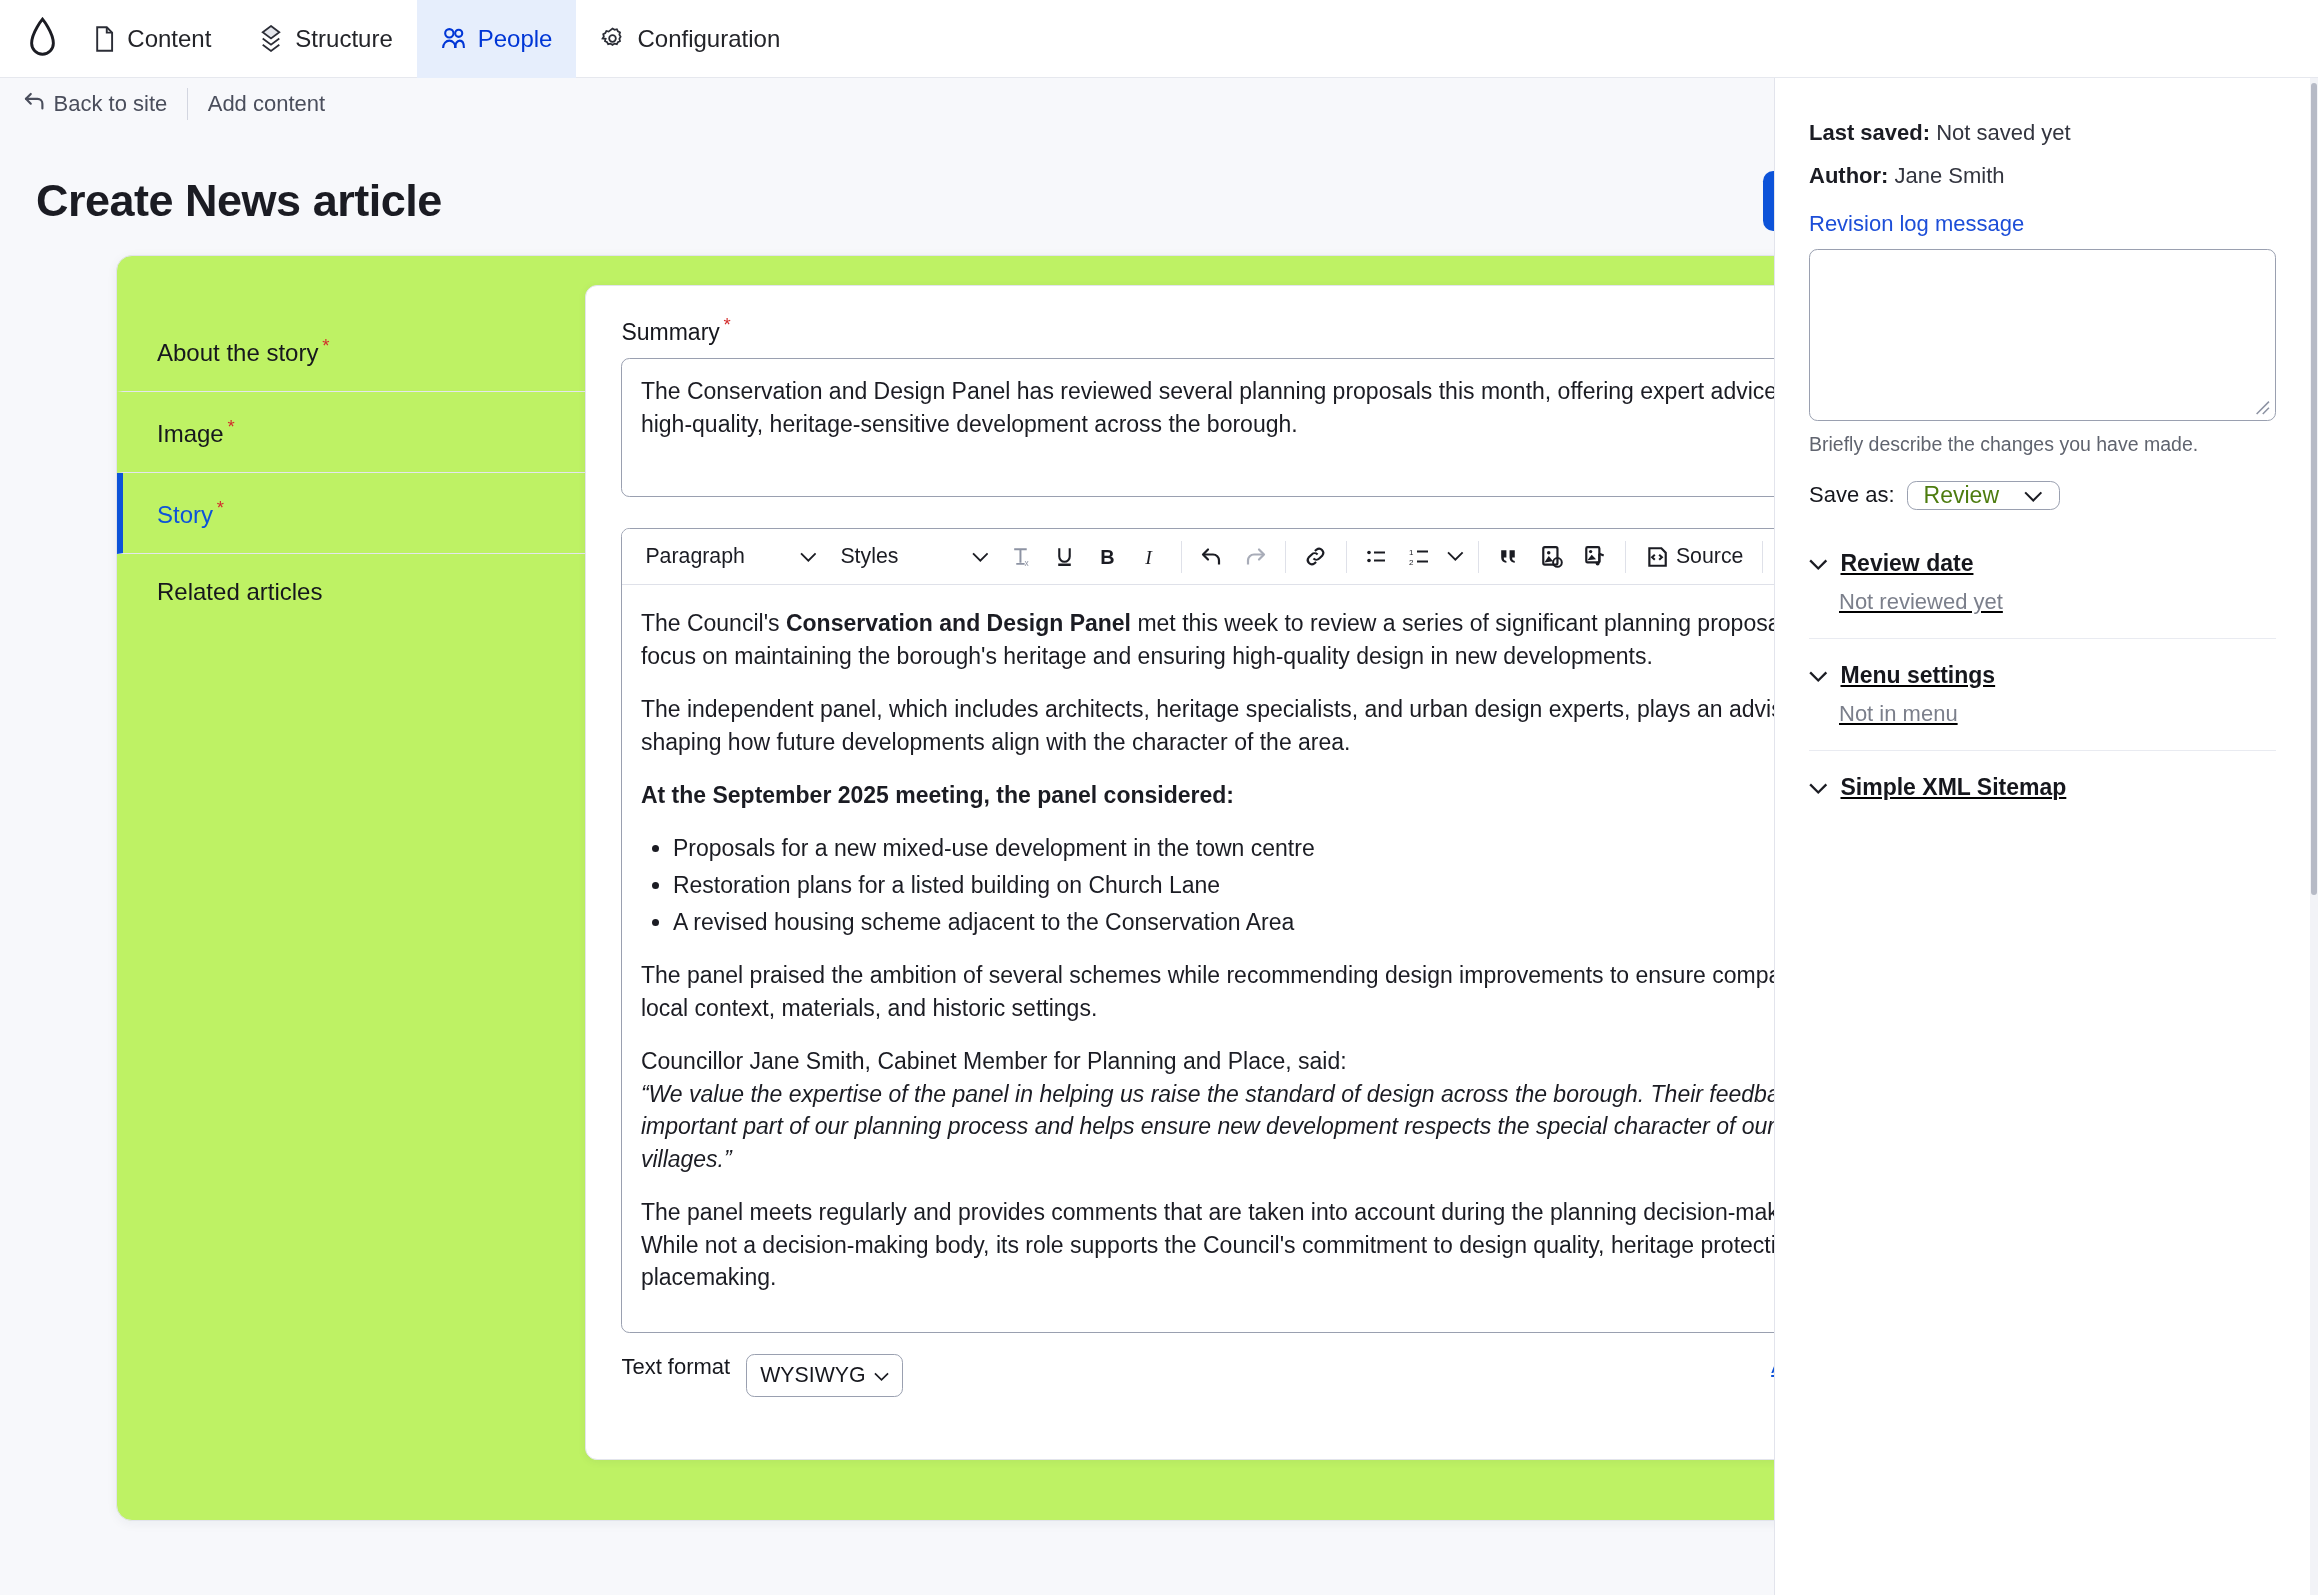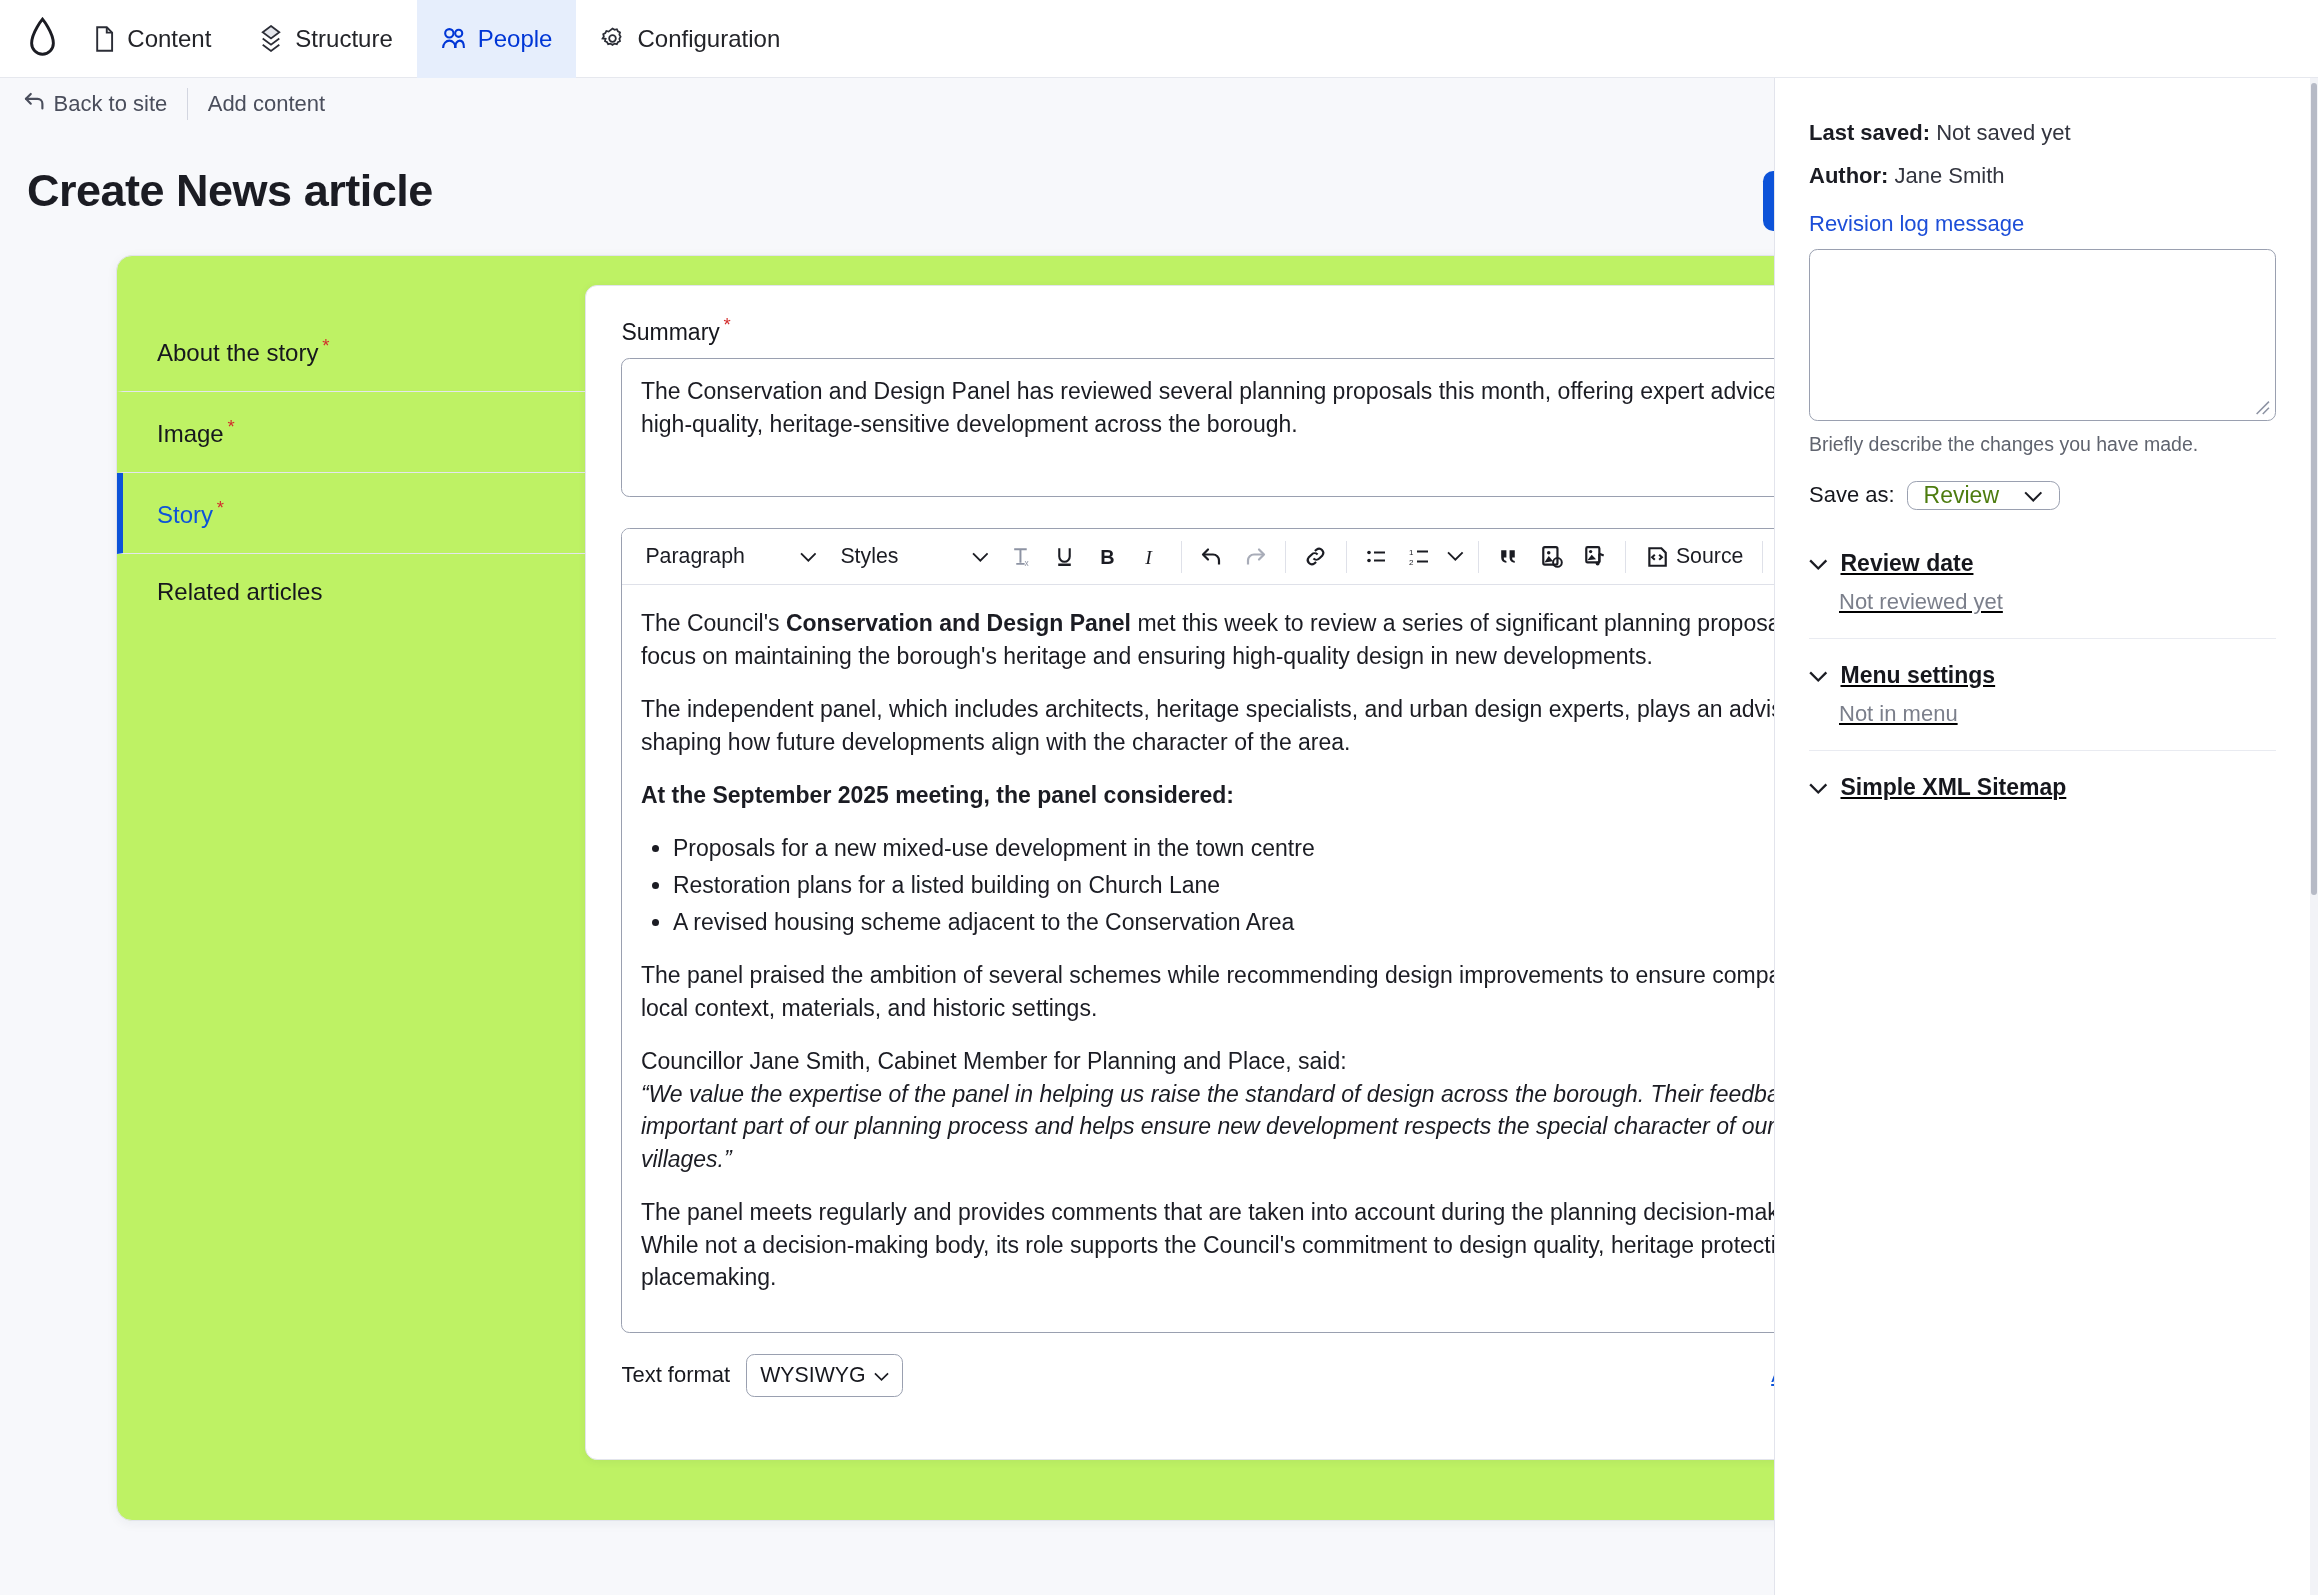--- a/index.html
+++ b/index.html
@@ -89,21 +89,22 @@
     top: 129px;
     left: 0;
     width: 2174px;
     height: 1467px;
     background: #f7f8fb;
     overflow: hidden;
   }
 
   .page-head {
     display: flex;
-    padding: 36px 0 0 27px;
+    align-items: center;
+    padding: 36px 0 0 36px;
     height: 107px;
   }
   .page-title {
     font-size: 45px;
     font-weight: bold;
     color: #1b1c23;
     letter-spacing: -0.5px;
     white-space: nowrap;
   }
   .head-actions {
@@ -250,21 +251,21 @@
   }
   .ck-body p { margin-bottom: 20.4px; }
   .ck-body p.tight { margin-bottom: 0; }
   .ck-body ul { margin: 0 0 20.4px 32px; }
   .ck-body li { margin-bottom: 4.6px; list-style: disc; }
   .ck-body b { font-weight: bold; }
   .ck-body i { font-style: italic; }
 
   .format-row {
     display: flex;
-    align-items: center;
+    align-items: flex-start;
     margin-top: 20.4px;
     padding-bottom: 4.6px;
   }
   .format-label { font-size: 22px; color: #16171d; margin-right: 16px; white-space: nowrap; }
   .select-pill {
     border: 1.9px solid #9aa0b0;
     border-radius: 8.3px;
     padding: 8.3px 13px;
     font-size: 21.3px;
     color: #16171d;

